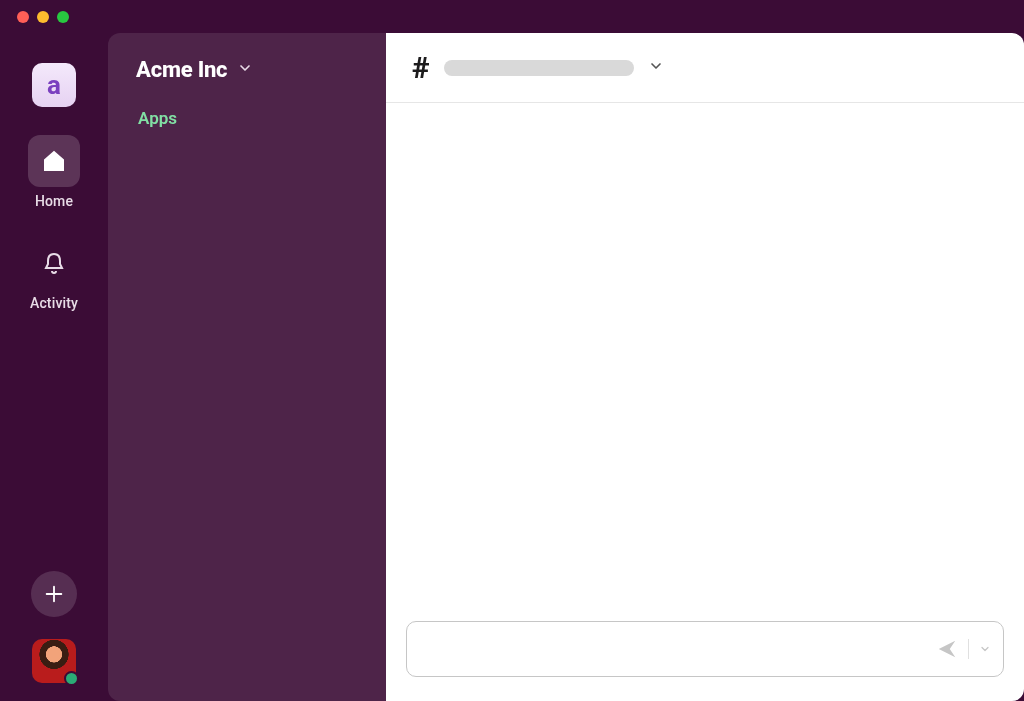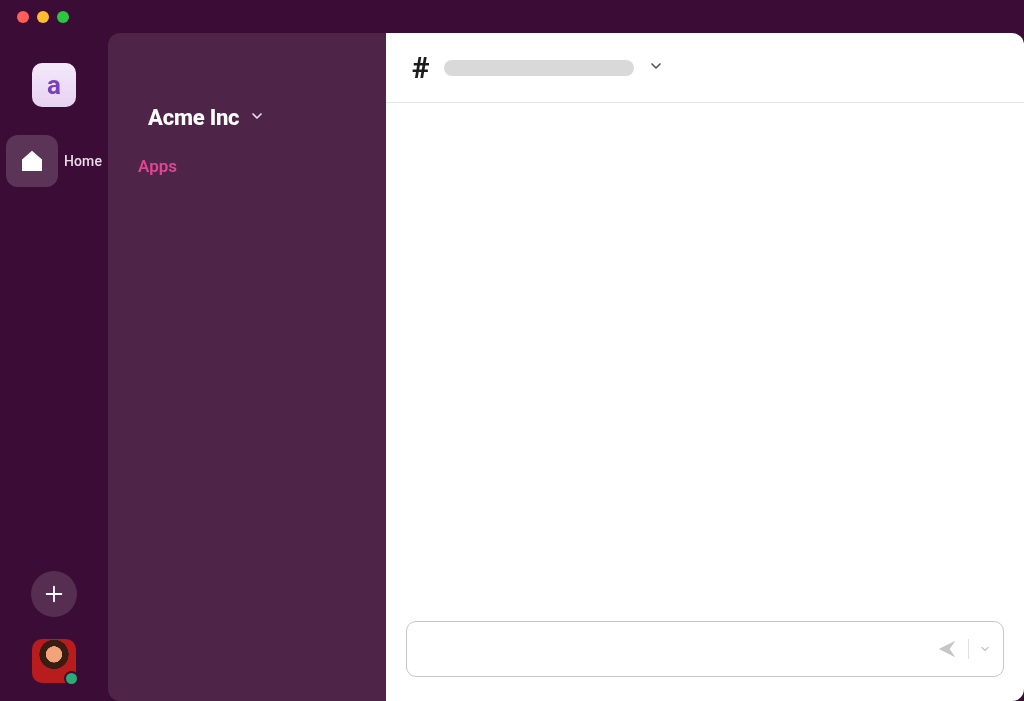--- a/index.html
+++ b/index.html
@@ -16,21 +16,21 @@
 
   
   .rail { width:108px; display:flex; flex-direction:column; align-items:center; padding-top:30px; gap:0; }
   .workspace-icon {
     width:44px; height:44px; border-radius:10px;
     background:linear-gradient(180deg,#f4e9fb 0%, #e6d2f2 100%);
     display:flex; align-items:center; justify-content:center;
     color:#7a3fbf; font-weight:700; font-size:26px;
     margin-bottom:28px;
   }
-  .rail-item { display:flex; flex-direction:row; align-items:center; gap:6px; margin-bottom:28px; cursor:pointer; }
+  .rail-item { display:flex; flex-direction:column; align-items:center; gap:6px; margin-bottom:28px; cursor:pointer; }
   .rail-icon-wrap {
     width:52px; height:52px; border-radius:12px; display:flex; align-items:center; justify-content:center;
   }
   .rail-item.active .rail-icon-wrap { background:rgba(255,255,255,0.17); }
   .rail-label { color:#e8dce7; font-size:14px; font-weight:500; letter-spacing:.01em;}
   .rail-item svg { stroke:#e8dce7; fill:none; }
   .rail-item.active svg { fill:#fff; stroke:#fff; }
   .more-dots { display:flex; gap:5px; }
   .more-dots span { width:5px; height:5px; border-radius:50%; background:#e8dce7; }
   .spacer { flex:1; }
@@ -47,25 +47,25 @@
   .presence-dot {
     position:absolute; right:-3px; bottom:-3px; width:15px; height:15px; border-radius:50%;
     background:#2bac76; border:2.5px solid #3b0c36;
   }
 
   
   .sidebar {
     width:278px; background:#4e2449; border-top-left-radius:12px; border-bottom-left-radius:12px;
     padding:18px 0 0 0; display:flex; flex-direction:column;
   }
-  .ws-header { display:flex; align-items:center; gap:10px; padding:6px 22px 18px 40px; cursor:pointer;margin-top:48px;}
+  .ws-header { display:flex; align-items:center; gap:10px; padding:6px 22px 18px 28px; cursor:pointer;}
   .ws-name { color:#fff; font-size:22px; font-weight:800; letter-spacing:-0.01em;}
   .ws-chevron { color:#e8dce7; }
   .side-section-label {
-    color:#ec4899; opacity:.92; font-size:17px; font-weight:600; padding:8px 22px 8px 30px; cursor:pointer;
+    color:#86efac; opacity:.92; font-size:17px; font-weight:600; padding:8px 22px 8px 30px; cursor:pointer;
   }
 
   
   .main {
     flex:1; background:#fff; border-top-right-radius:12px; border-bottom-right-radius:12px;
     display:flex; flex-direction:column; overflow:hidden;
   }
   .channel-header {
     height:70px; display:flex; align-items:center; gap:14px; padding:0 26px;
     border-bottom:1px solid #e6e6e6;
@@ -110,20 +110,29 @@
       <div class="rail-item active">
         <div class="rail-icon-wrap">
           <svg width="24" height="24" viewBox="0 0 24 24" stroke-width="2">
               <path d="M3 11 L12 3 L21 11 V21 H3 Z" fill="#fff" stroke="#fff"></path>
             </svg>
         </div>
         <div class="rail-label">Home</div>
       </div>
 
 
+      <div class="rail-item">
+        <div class="rail-icon-wrap">
+          <svg width="24" height="24" viewBox="0 0 24 24" stroke-width="2">
+            <path d="M12 3 C8 3 6 6 6 10 V13 L4 17 H20 L18 13 V10 C18 6 16 3 12 3 Z"></path>
+            <path d="M10 20 a2 2 0 0 0 4 0"></path>
+          </svg>
+        </div>
+        <div class="rail-label">Activity</div>
+      </div>
 
 
       <div class="spacer"></div>
 
       <div class="plus-btn">
         <svg width="22" height="22" viewBox="0 0 24 24">
             <path d="M12 4 V20 M4 12 H20" stroke="#fff" stroke-width="2" stroke-linecap="round"></path>
           </svg>
       </div>
 

